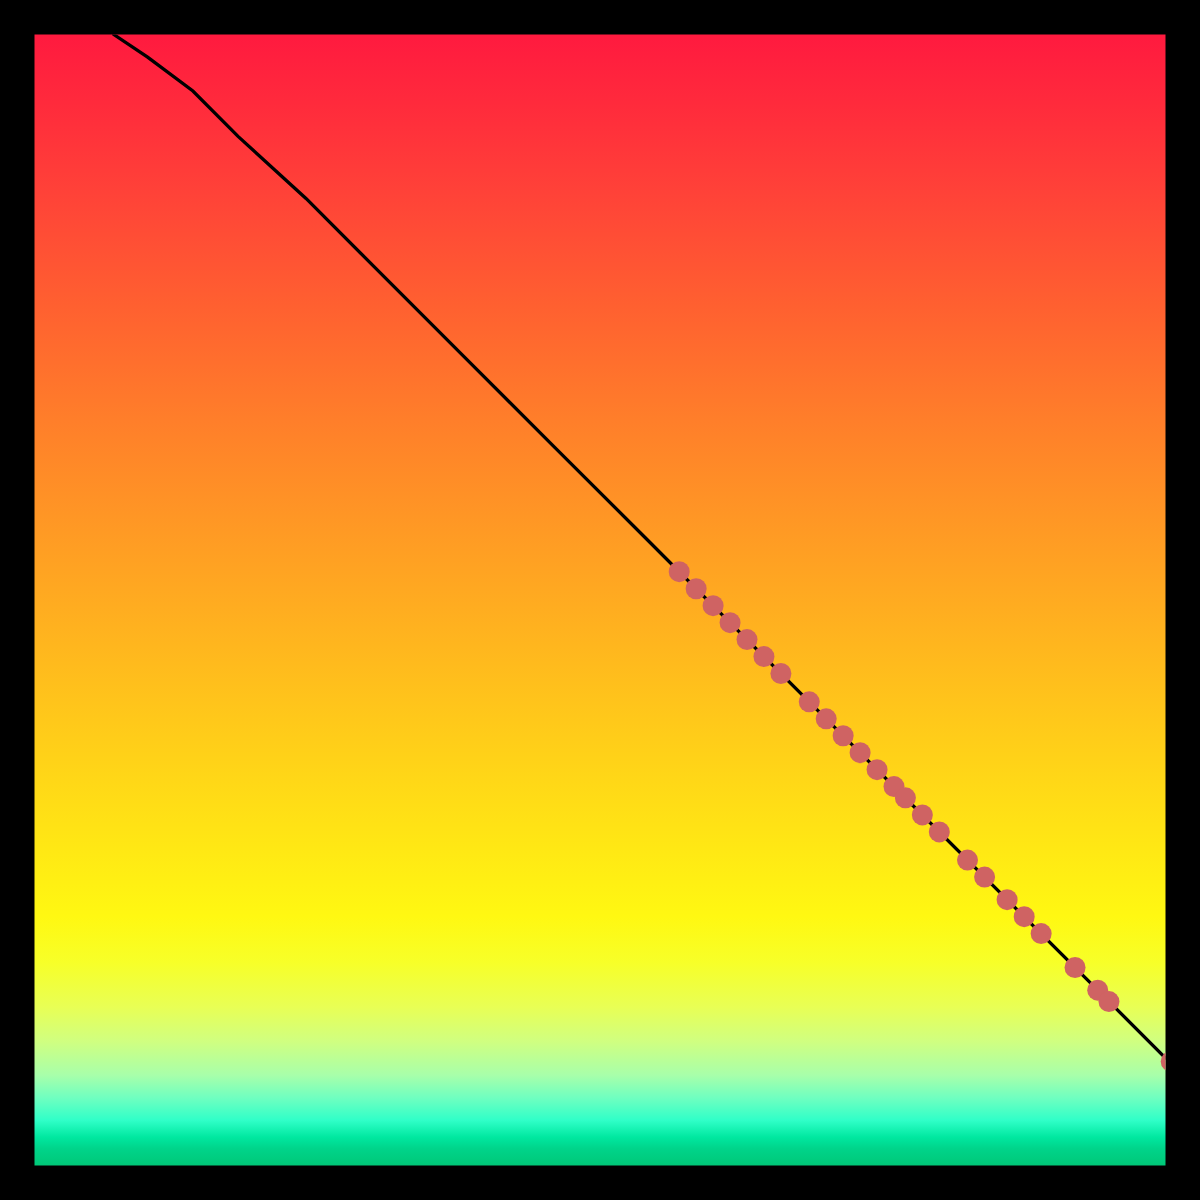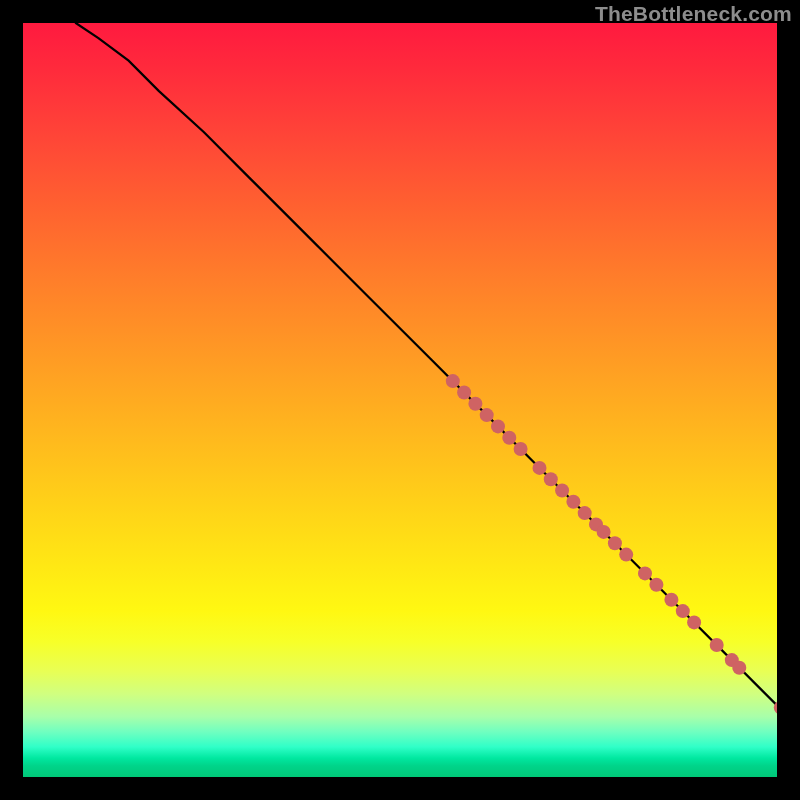--- a/index.html
+++ b/index.html
@@ -97,14 +97,13 @@
           <circle cx="659.8" cy="588.1" r="7.0" fill="#cf6363"></circle>
           <circle cx="671.1" cy="599.4" r="7.0" fill="#cf6363"></circle>
           <circle cx="693.7" cy="622.0" r="7.0" fill="#cf6363"></circle>
           <circle cx="708.8" cy="637.1" r="7.0" fill="#cf6363"></circle>
           <circle cx="716.3" cy="644.7" r="7.0" fill="#cf6363"></circle>
           <circle cx="757.8" cy="684.6" r="7.0" fill="#cf6363"></circle>
         </g>
     </svg>
 
   </div>
-  <div class="watermark">TheBottleneck.com</div>
 </div>
 
 </body></html>

